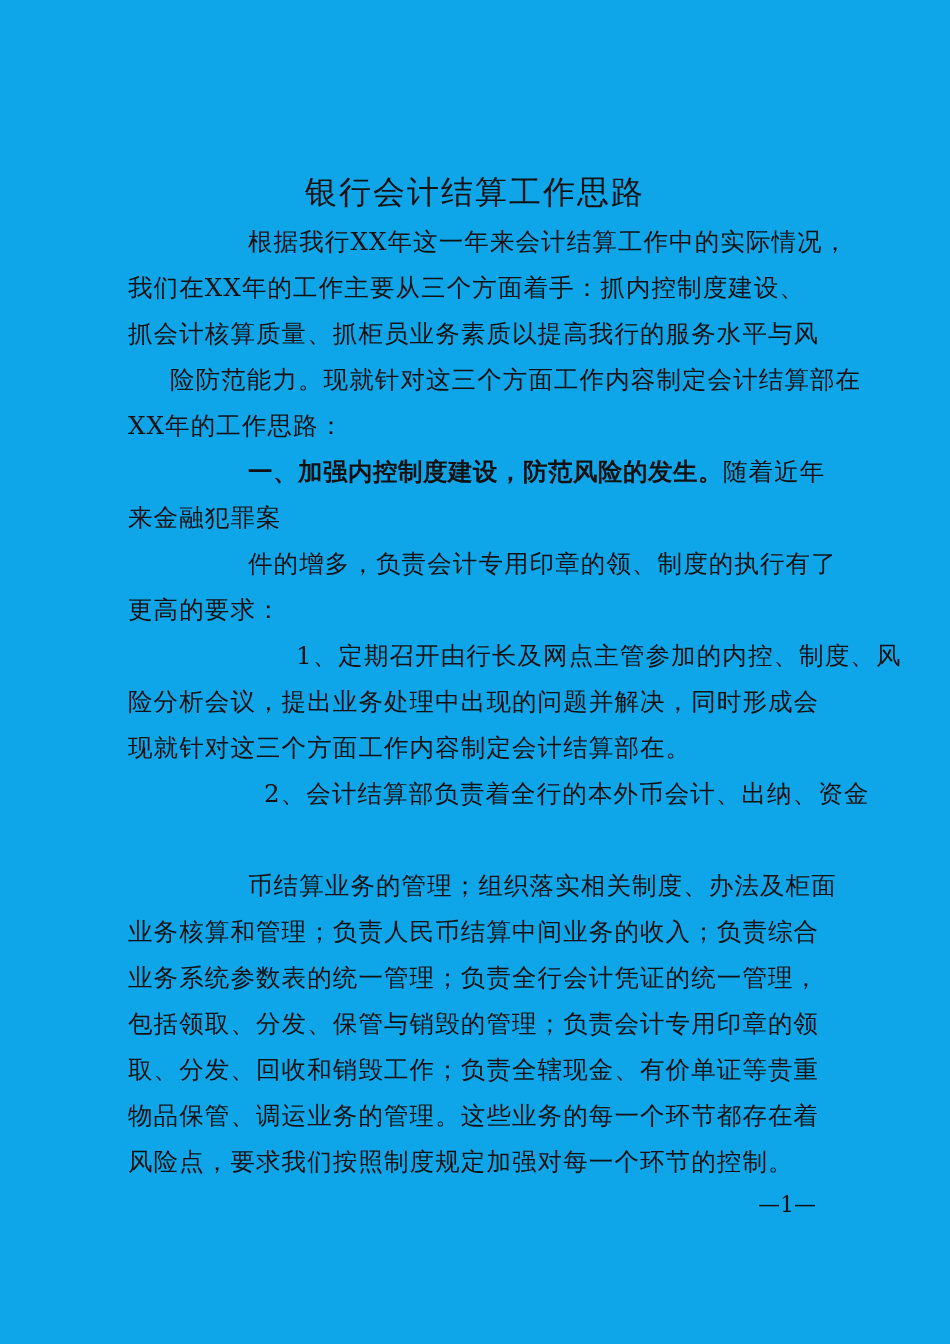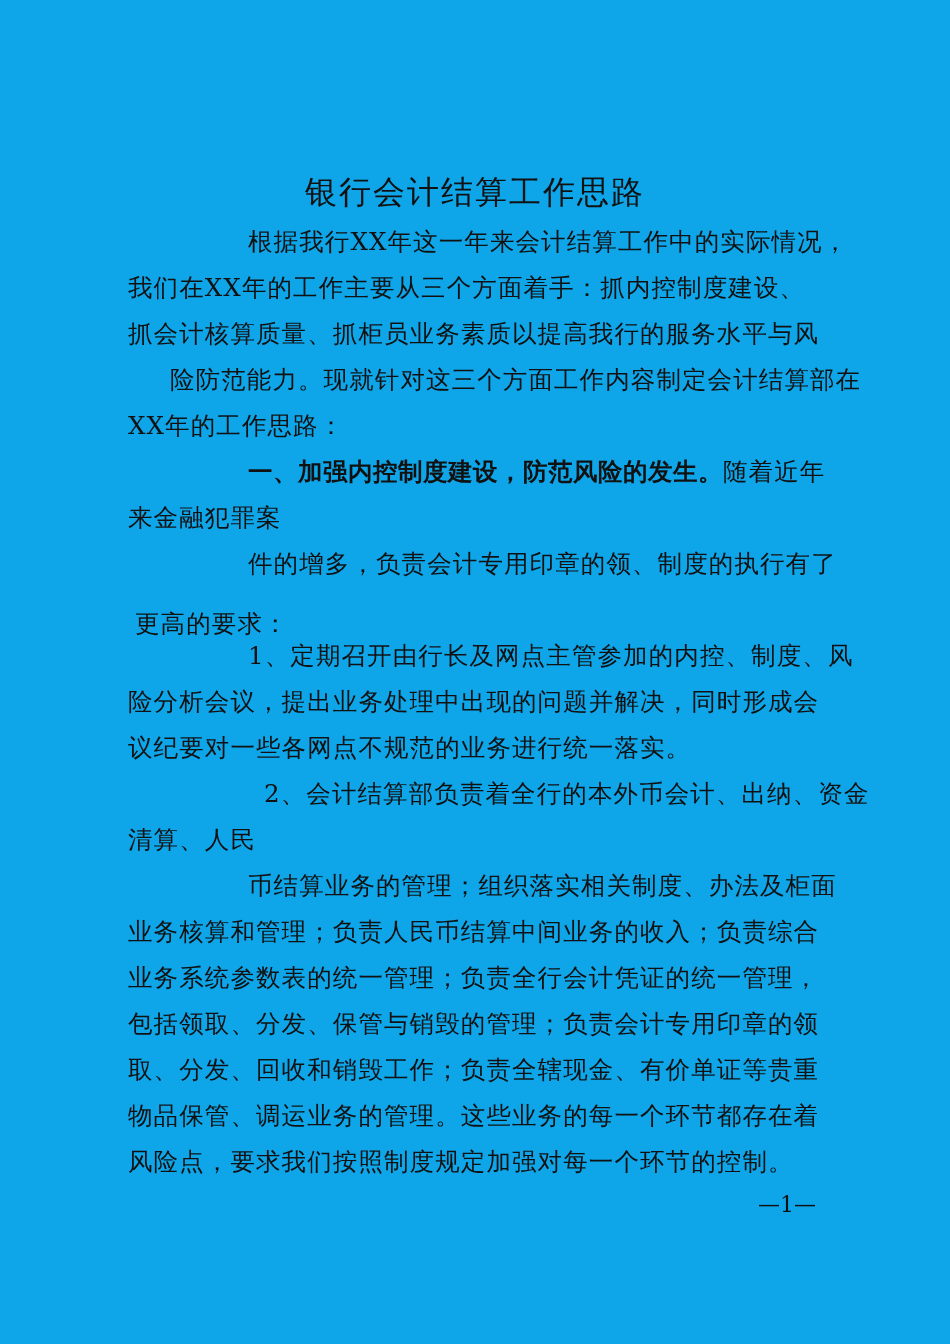--- a/index.html
+++ b/index.html
@@ -69,28 +69,27 @@
   <div class="line" style="top:318px;">抓会计核算质量、抓柜员业务素质以提高我行的服务水平与风</div>
   <div class="line" style="top:364px;margin-left:42px;">险防范能力。现就针对这三个方面工作内容制定会计结算部在</div>
   <div class="line" style="top:410px;">XX年的工作思路：</div>
 
   <div class="line indent" style="top:456px;">
     <span class="bold">一、加强内控制度建设，防范风险的发生。</span><span>随着近年</span>
   </div>
   <div class="line" style="top:502px;">来金融犯罪案</div>
 
   <div class="line indent" style="top:548px;">件的增多，负责会计专用印章的领、制度的执行有了</div>
-  <div class="line" style="top:608px;margin-left:7px;">更高的要求：</div>
+  <div class="line" style="top:594px;">更高的要求：</div>
 
-  <div class="line indent" style="top:640px;">1、定期召开由行长及网点主管参加的内控、制度、风</div>
+  <div class="line indent" style="top:640px;margin-left:48px;">1、定期召开由行长及网点主管参加的内控、制度、风</div>
   <div class="line" style="top:686px;">险分析会议，提出业务处理中出现的问题并解决，同时形成会</div>
-  <div class="line" style="top:732px;">议纪要对一些各网点不规范的业务进行统一落实。</div>
+  <div class="line" style="top:732px;">现就针对这三个方面工作内容制定会计结算部在。</div>
 
   <div class="line indent" style="top:778px;margin-left:16px;">2、会计结算部负责着全行的本外币会计、出纳、资金</div>
-  <div class="line" style="top:824px;">清算、人民</div>
 
   <div class="line indent" style="top:870px;">币结算业务的管理；组织落实相关制度、办法及柜面</div>
   <div class="line" style="top:916px;">业务核算和管理；负责人民币结算中间业务的收入；负责综合</div>
   <div class="line" style="top:962px;">业务系统参数表的统一管理；负责全行会计凭证的统一管理，</div>
   <div class="line" style="top:1008px;">包括领取、分发、保管与销毁的管理；负责会计专用印章的领</div>
   <div class="line" style="top:1054px;">取、分发、回收和销毁工作；负责全辖现金、有价单证等贵重</div>
   <div class="line" style="top:1100px;">物品保管、调运业务的管理。这些业务的每一个环节都存在着</div>
   <div class="line" style="top:1146px;">风险点，要求我们按照制度规定加强对每一个环节的控制。</div>
 
   <div class="page-number">—1—</div>

